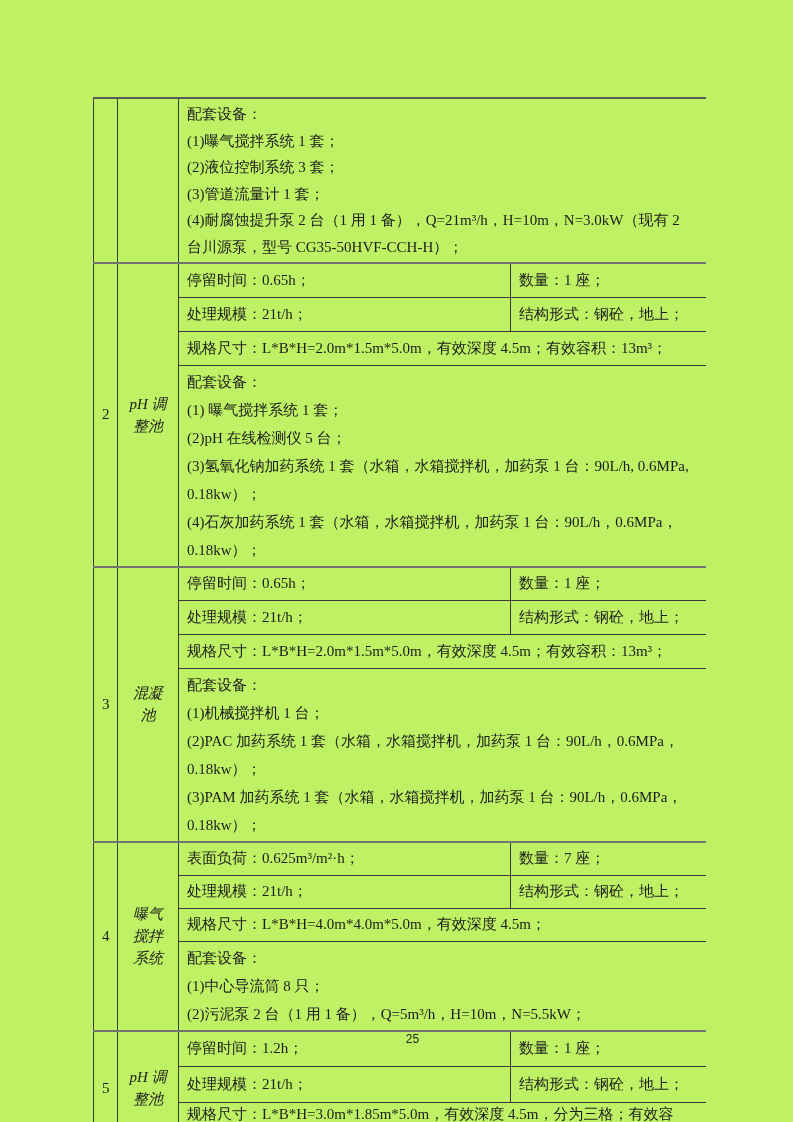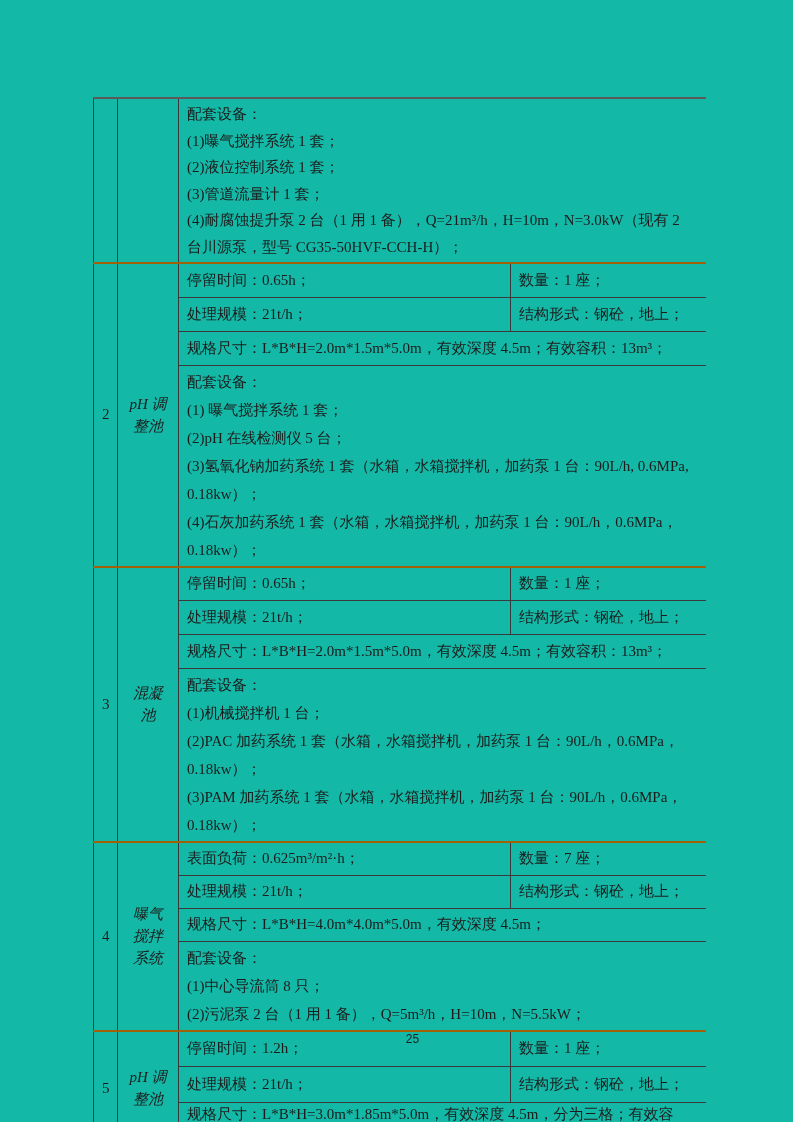--- a/index.html
+++ b/index.html
@@ -1,20 +1,20 @@
 <!DOCTYPE html>
 <html><head>
 <meta charset="utf-8">
 <style>
   html, body { margin: 0; padding: 0; background: #ffffff; }
   .page {
     position: relative;
     width: 793px;
     height: 1122px;
-    background: #14b8a6;
+    background: #bef264;
     font-family: "Liberation Serif", "DejaVu Serif", serif;
     color: #1c1c1c;
     overflow: hidden;
   }
   table.spec {
     position: absolute;
     left: 93px;
     top: 97px;
     width: 612px;
     border-collapse: collapse;
@@ -25,21 +25,21 @@
     border-left: 1px solid #3a3a3a;
   }
   table.spec td {
     border: 1px solid #3a3a3a;
     border-right: 1px solid #3a3a3a;
     vertical-align: middle;
     padding: 2px 8px;
     overflow: hidden;
   }
   table.spec td.lastcol { border-right: none; }
-  table.spec tr.major td { border-top: 2px solid #a16207; }
+  table.spec tr.major td { border-top: 2px solid #737373; }
   td.num { text-align: center; padding: 2px 2px; }
   td.name { text-align: center; padding: 2px 6px; line-height: 22px; font-style: italic; }
   td.equip { vertical-align: middle; padding: 4px 8px; }
   td.equip p { margin: 0; line-height: 28px; }
   tr.cont td.equip p { line-height: 26.5px; }
   .h34 { height: 34px; }
   .h33 { height: 33px; }
   .h36 { height: 36px; }
   .footer-pageno {
     position: absolute;
@@ -65,21 +65,21 @@
       <col style="width:195px">
     </colgroup>
 
     <tbody>
         <tr class="cont" style="height:160px">
       <td class="num"></td>
       <td class="name"></td>
       <td class="equip lastcol" colspan="2">
         <p>配套设备：</p>
         <p>(1)曝气搅拌系统 1 套；</p>
-        <p>(2)液位控制系统 1 套；</p>
+        <p>(2)液位控制系统 3 套；</p>
         <p>(3)管道流量计 1 套；</p>
         <p>(4)耐腐蚀提升泵 2 台（1 用 1 备），Q=21m³/h，H=10m，N=3.0kW（现有 2 台川源泵，型号 CG35-50HVF-CCH-H）；</p>
       </td>
     </tr>
 
     <tr class="major h34">
       <td class="num" rowspan="4">2</td>
       <td class="name" rowspan="4">pH 调整池</td>
       <td>停留时间：0.65h；</td>
       <td class="lastcol">数量：1 座；</td>

